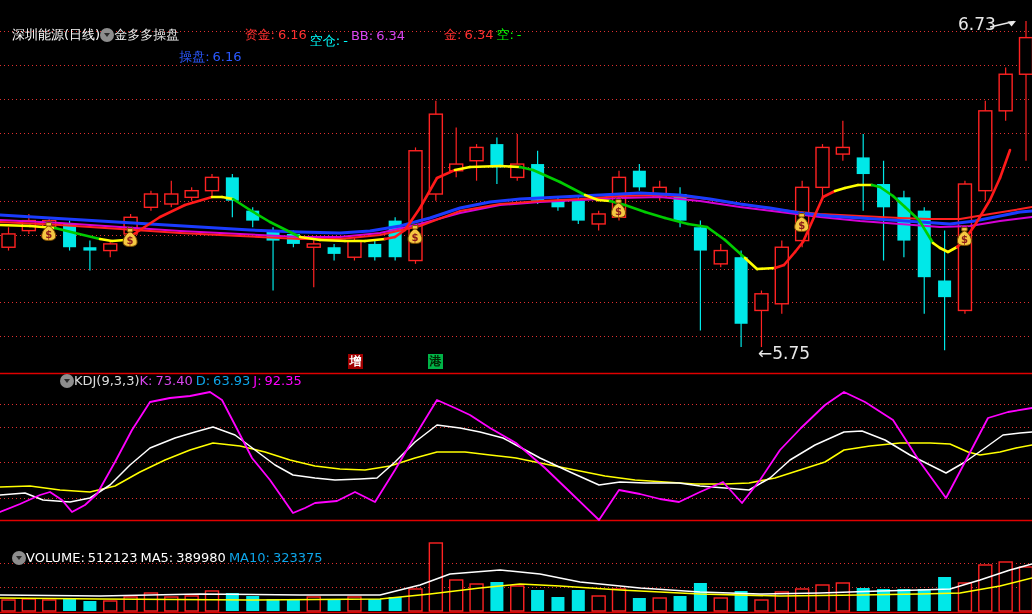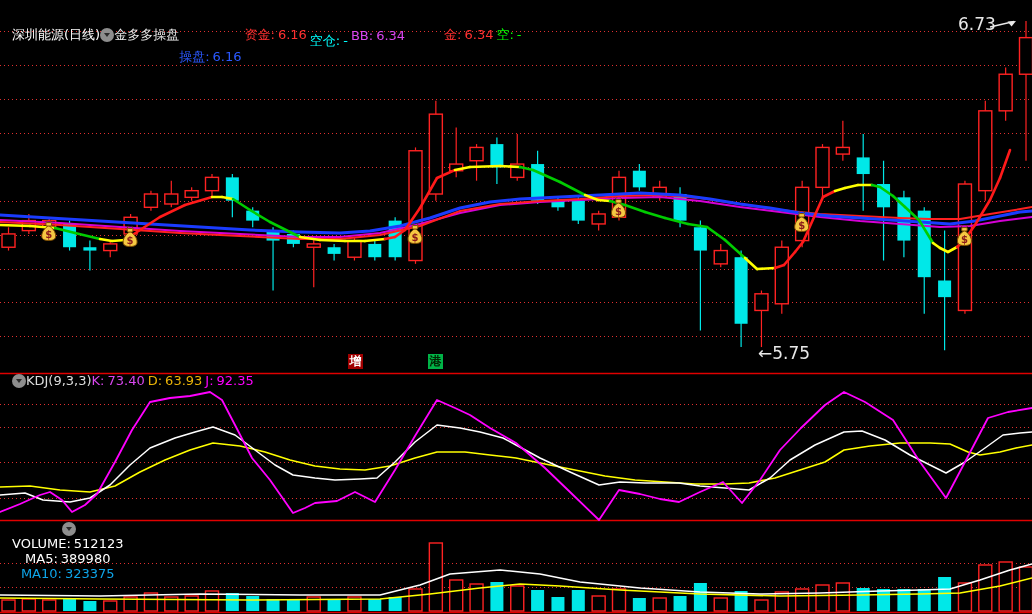--- a/index.html
+++ b/index.html
@@ -318,29 +318,29 @@
     <span class="circle-btn"></span>
     <span class="t" style="color:#e8e8e8;text-align:right;">金多多操盘</span>
     <span class="fld" style="color: rgb(43, 89, 255); margin-top: 44px;"><span>操盘:</span><span>6.16</span></span>
     <span class="fld" style="color: rgb(255, 48, 48);"><span>资金:</span><span>6.16</span></span>
     <span class="fld" style="color: rgb(0, 255, 255); margin-top: 12px;"><span>空仓:</span><span>-</span></span>
     <span class="fld" style="color: #d946ef;"><span>BB:</span><span>6.34</span></span>
     <span class="fld" style="color: rgb(255, 48, 48); margin-left: 36px;"><span>金:</span><span>6.34</span></span>
     <span class="fld" style="color: rgb(0, 255, 0);"><span>空:</span><span>-</span></span>
   </div>
 
-  <div class="hdr" style="top:373px;">
+  <div class="hdr" style="top:373px;margin-left:48px;">
     <span class="circle-btn"></span>
     <span class="t" style="color: rgb(221, 221, 221);">KDJ(9,3,3)</span>
     <span class="fld" style="color: #d946ef;"><span>K:</span><span>73.40</span></span>
-    <span class="fld" style="color: #eab308;"><span>D:</span><span>63.93</span></span>
+    <span class="fld" style="color: #0ea5e9;"><span>D:</span><span>63.93</span></span>
     <span class="fld" style="color: rgb(255, 0, 255);"><span>J:</span><span>92.35</span></span>
   </div>
 
-  <div class="hdr" style="top:522px;flex-direction:column;">
+  <div class="hdr" style="top:550px;">
     <span class="circle-btn"></span>
     <span class="fld" style="color: rgb(255, 255, 255);"><span>VOLUME:</span><span>512123</span></span>
     <span class="fld" style="color: rgb(255, 255, 255);"><span>MA5:</span><span>389980</span></span>
     <span class="fld" style="color: #0ea5e9;"><span>MA10:</span><span>323375</span></span>
   </div>
 
   <div class="annot" style="left:958px;top:14px;">6.73</div>
   <div class="annot" style="left:758px;top:343px;">←5.75</div>
 
   <div class="marker" style="left: 348px; top: 354px; color: rgb(255, 255, 255); background: rgb(160, 0, 0);">增</div>

